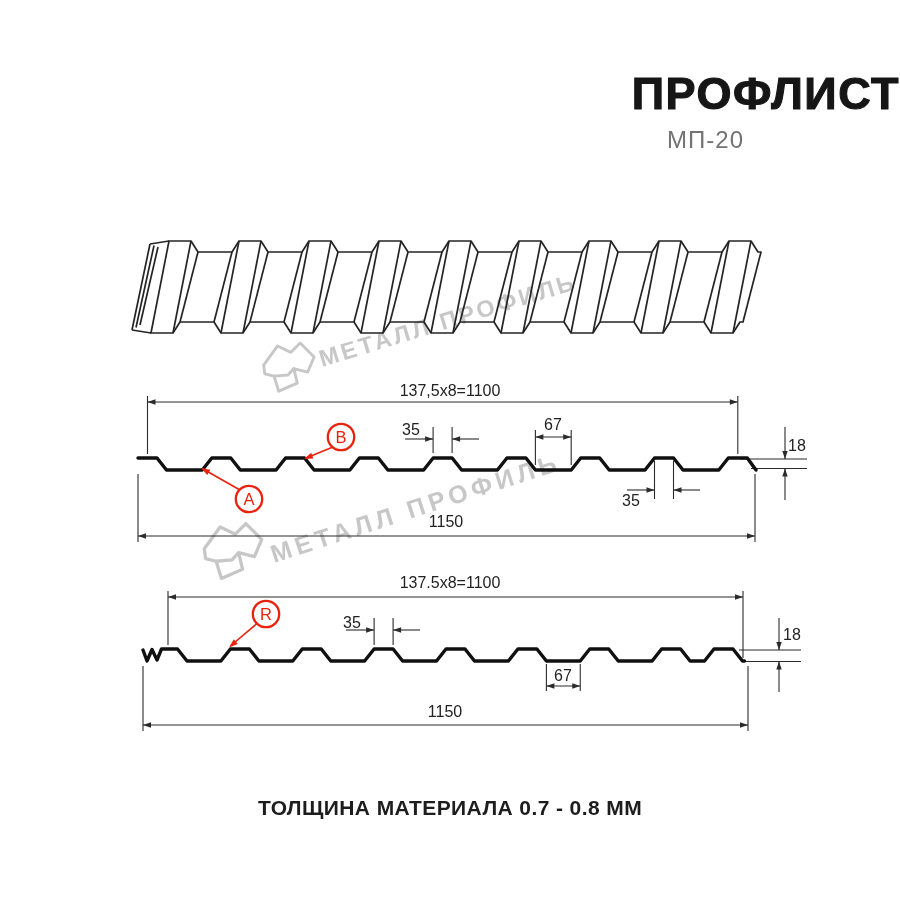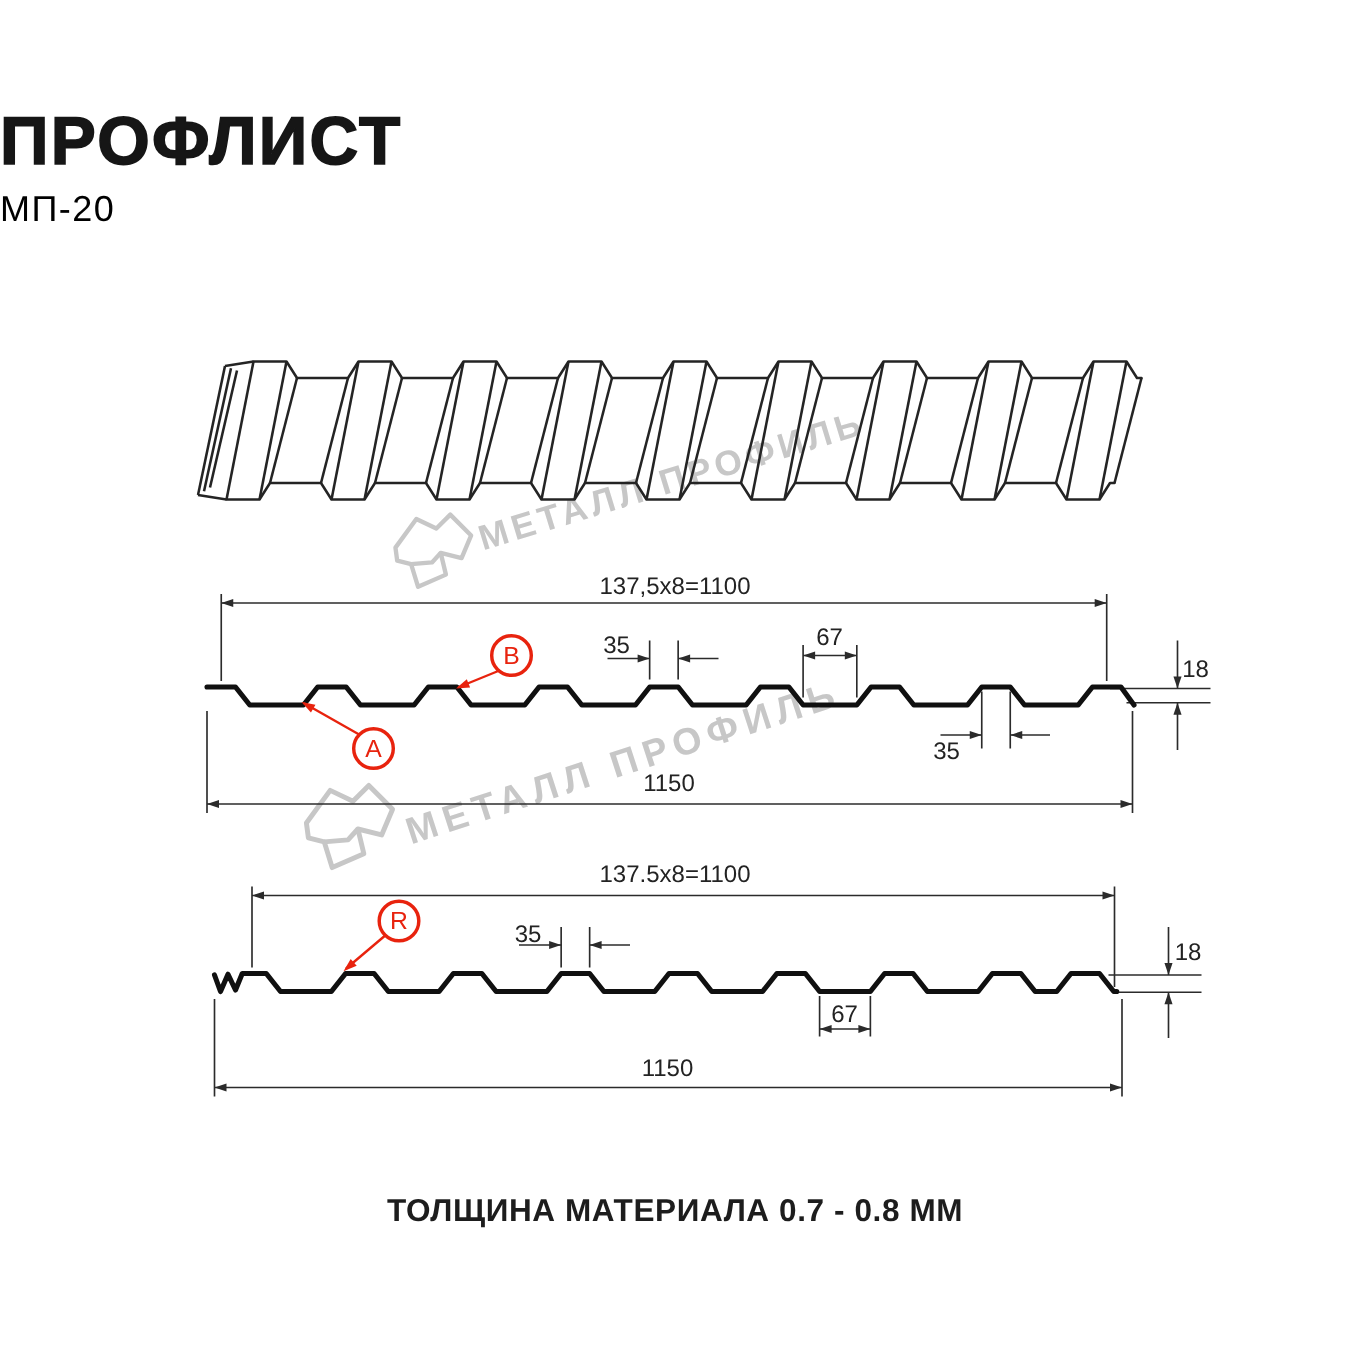--- a/index.html
+++ b/index.html
@@ -1,22 +1,22 @@
 <!DOCTYPE html>
 <html><head>
 <meta charset="utf-8">
 <style>
   html,body{margin:0;padding:0;background:#fff;}
   .page{position:relative;width:900px;height:900px;background:#fff;overflow:hidden;
         font-family:"Liberation Sans",sans-serif;}
-  .title{position:absolute;left:0;top:68px;width:900px;text-align:left;
+  .title{position:absolute;left:0;top:68px;width:900px;text-align:right;
          font-size:45px;font-weight:700;letter-spacing:1.5px;color:#161616;
          -webkit-text-stroke:1.1px #161616;}
-  .subtitle{position:absolute;left:0;top:126px;width:744px;text-align:left;
-            font-size:24px;font-weight:400;letter-spacing:1px;color:#000000;}
+  .subtitle{position:absolute;left:0;top:126px;width:744px;text-align:right;
+            font-size:24px;font-weight:400;letter-spacing:1px;color:#737373;}
   .footer{position:absolute;left:0;top:796px;width:900px;text-align:center;
           font-size:21px;font-weight:700;letter-spacing:.4px;color:#1d1d1d;}
   svg.draw{position:absolute;left:0;top:0;}
   text.dim{font-family:"Liberation Sans",sans-serif;font-size:16px;fill:#232323;}
   text.redl{font-family:"Liberation Sans",sans-serif;font-size:16.5px;fill:#e8230e;}
   text.wm{font-family:"Liberation Sans",sans-serif;font-weight:700;fill:#c7c7c7;}
 </style>
 </head>
 <body>
 

